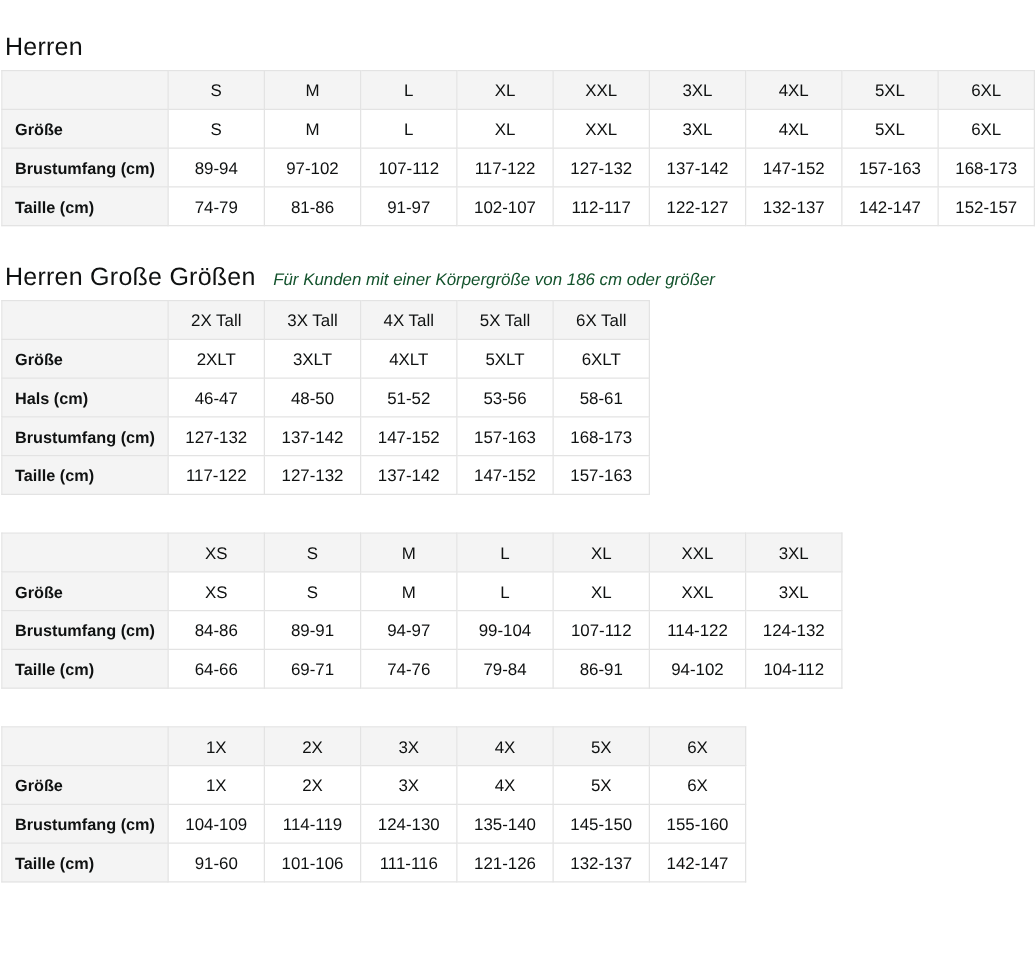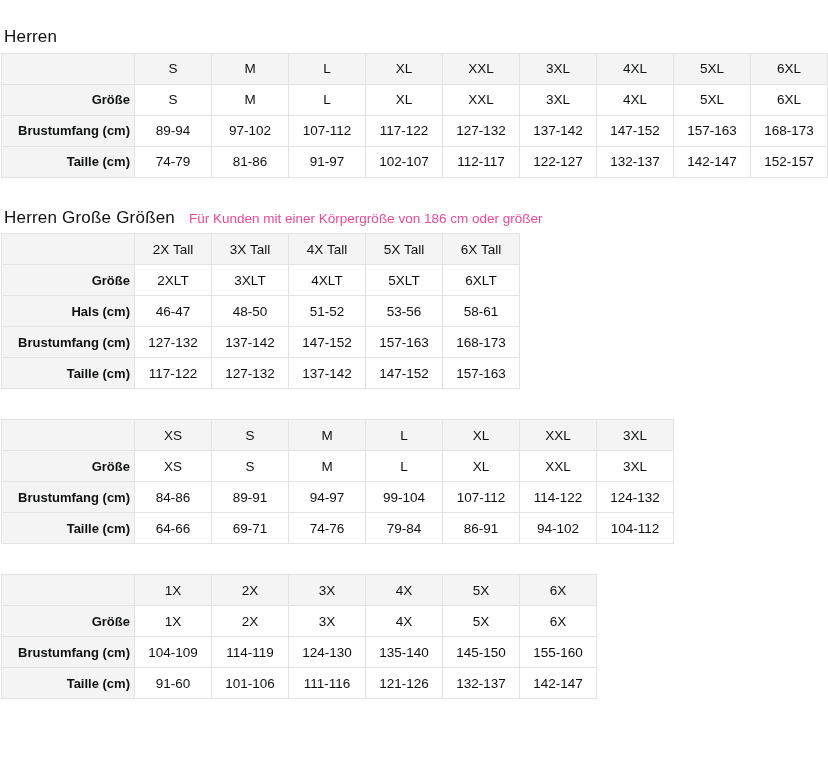--- a/index.html
+++ b/index.html
@@ -20,49 +20,50 @@
     overflow: hidden;
   }
   .size-section { margin: 0 0 30px 0; }
   .section-header {
     display: flex;
     align-items: baseline;
     gap: 14px;
     margin: 0 0 6px 3px;
   }
   .section-title {
-    font-size: 17px;
+    font-size: 20px;
     font-weight: 400;
     margin: 0;
     letter-spacing: 0.2px;
     line-height: 1.15;
   }
   .section-subtitle {
     font-size: 13.5px;
-    color: #ec4899;
+    font-style: italic;
+    color: #14532d;
   }
   .section-subtitle:empty { display: none; }
   table.size-table {
     border-collapse: collapse;
     table-layout: fixed;
   }
   .size-table th, .size-table td {
     border: 1px solid var(--border);
     height: 31px;
     font-size: 13.5px;
     text-align: center;
     vertical-align: middle;
     padding: 0 4px;
     white-space: nowrap;
   }
   .size-table th.corner-cell,
   .size-table td.row-label {
     width: 133px;
     background: var(--head-bg);
-    text-align: right;
+    text-align: left;
     padding-left: 10px;
   }
   .size-table th.corner-cell { font-weight: 400; }
   .size-table td.row-label { font-weight: 700; font-size: 13px; }
   .size-table th.col-header {
     width: 77px;
     background: var(--head-bg);
     font-weight: 400;
   }
   .size-table td.val { background: var(--cell-bg); }

